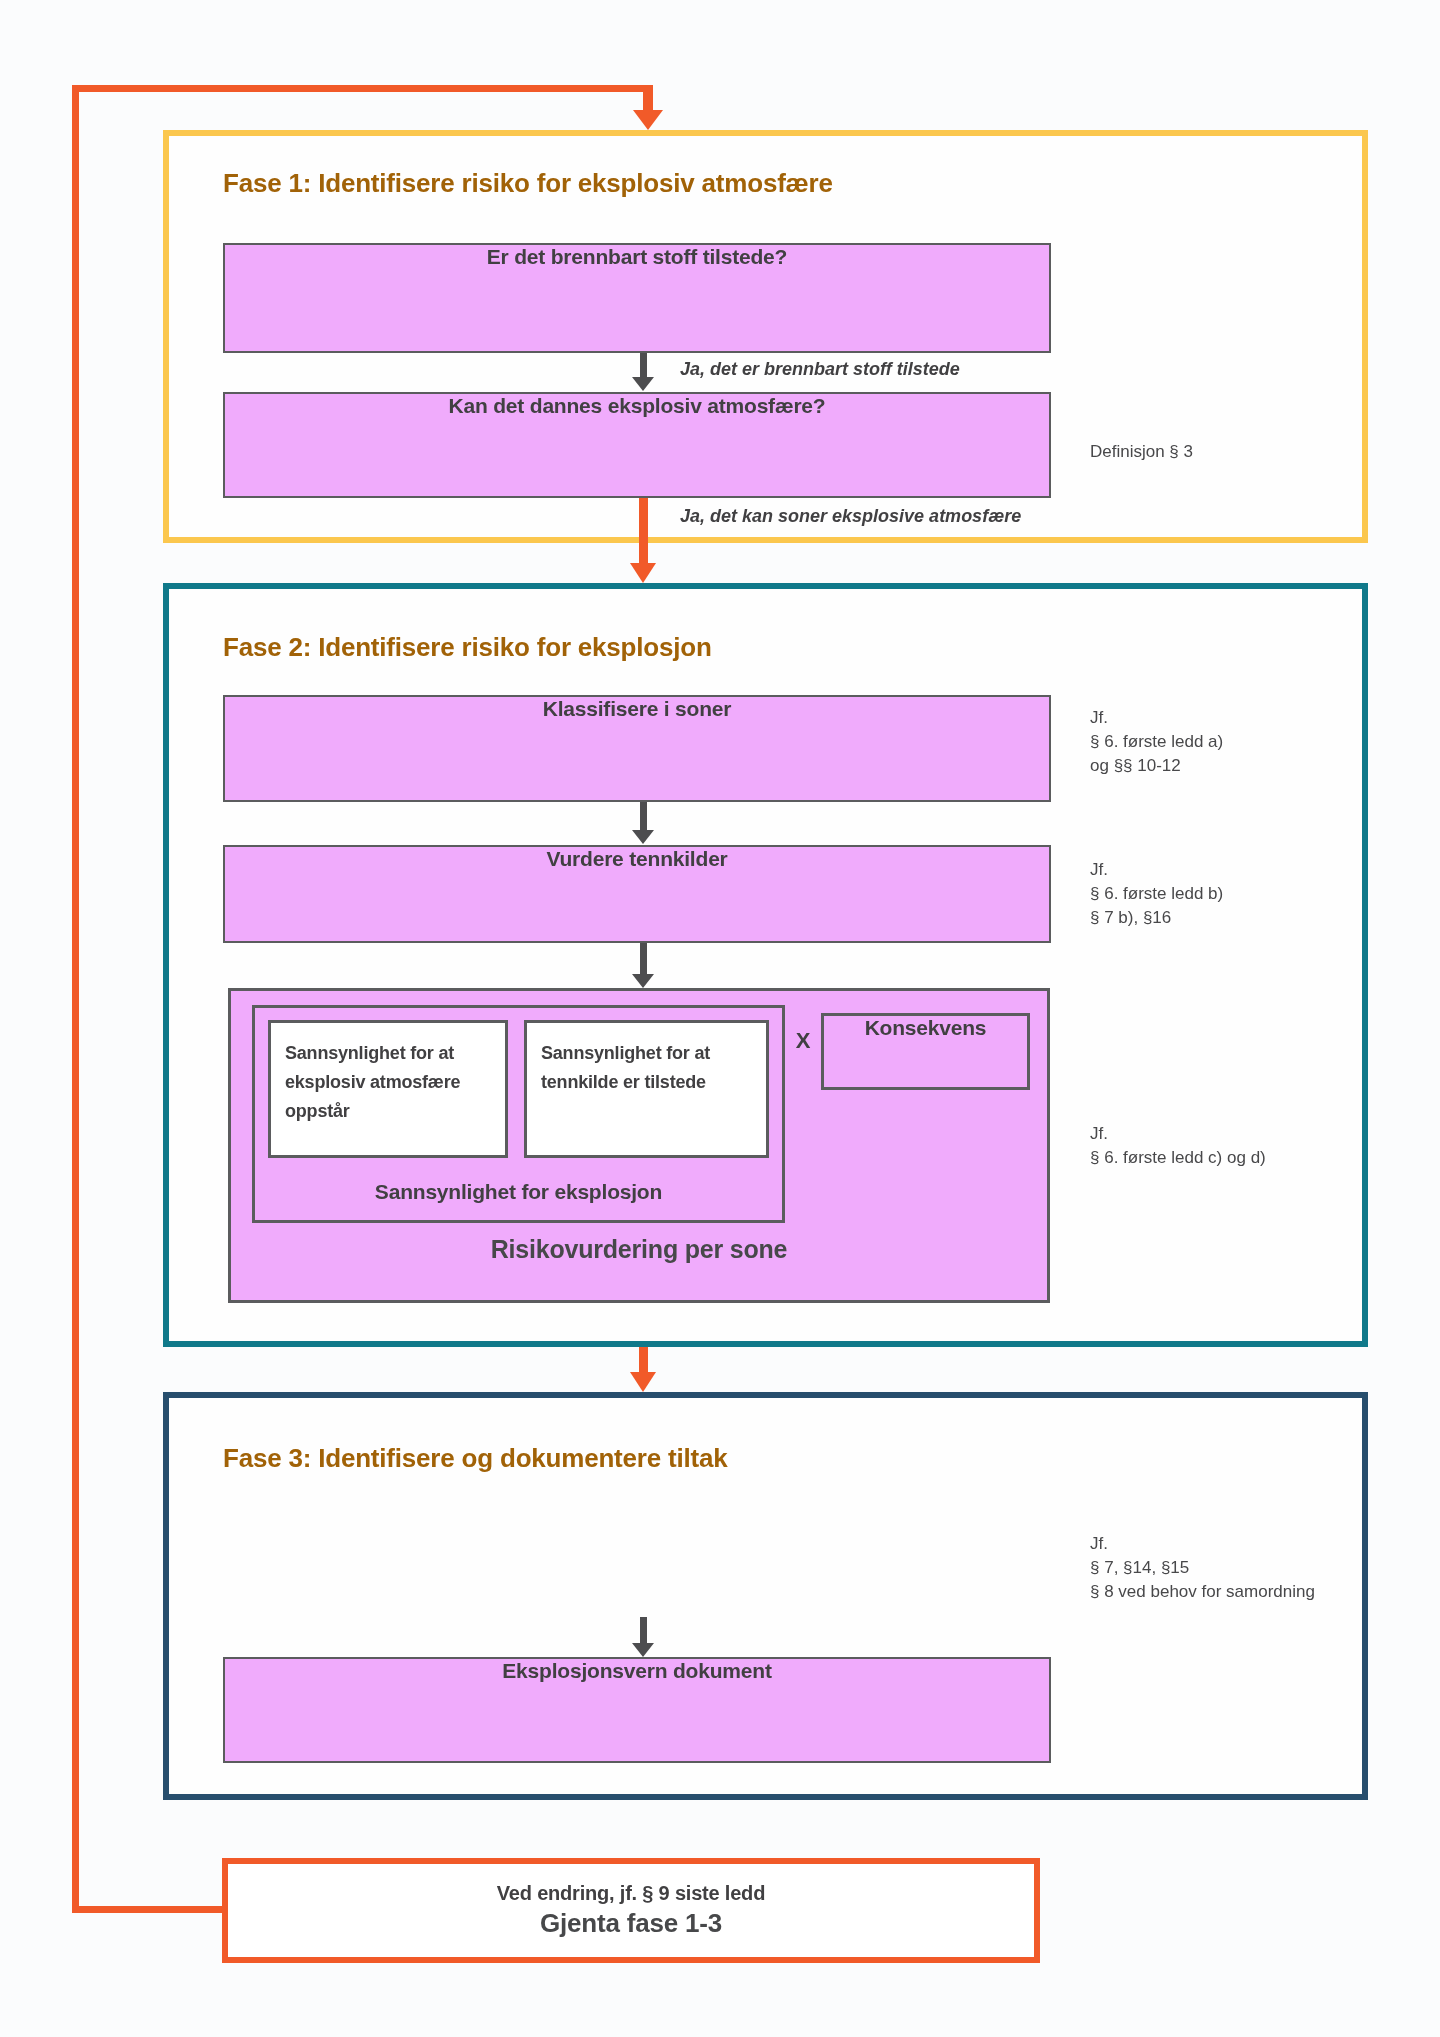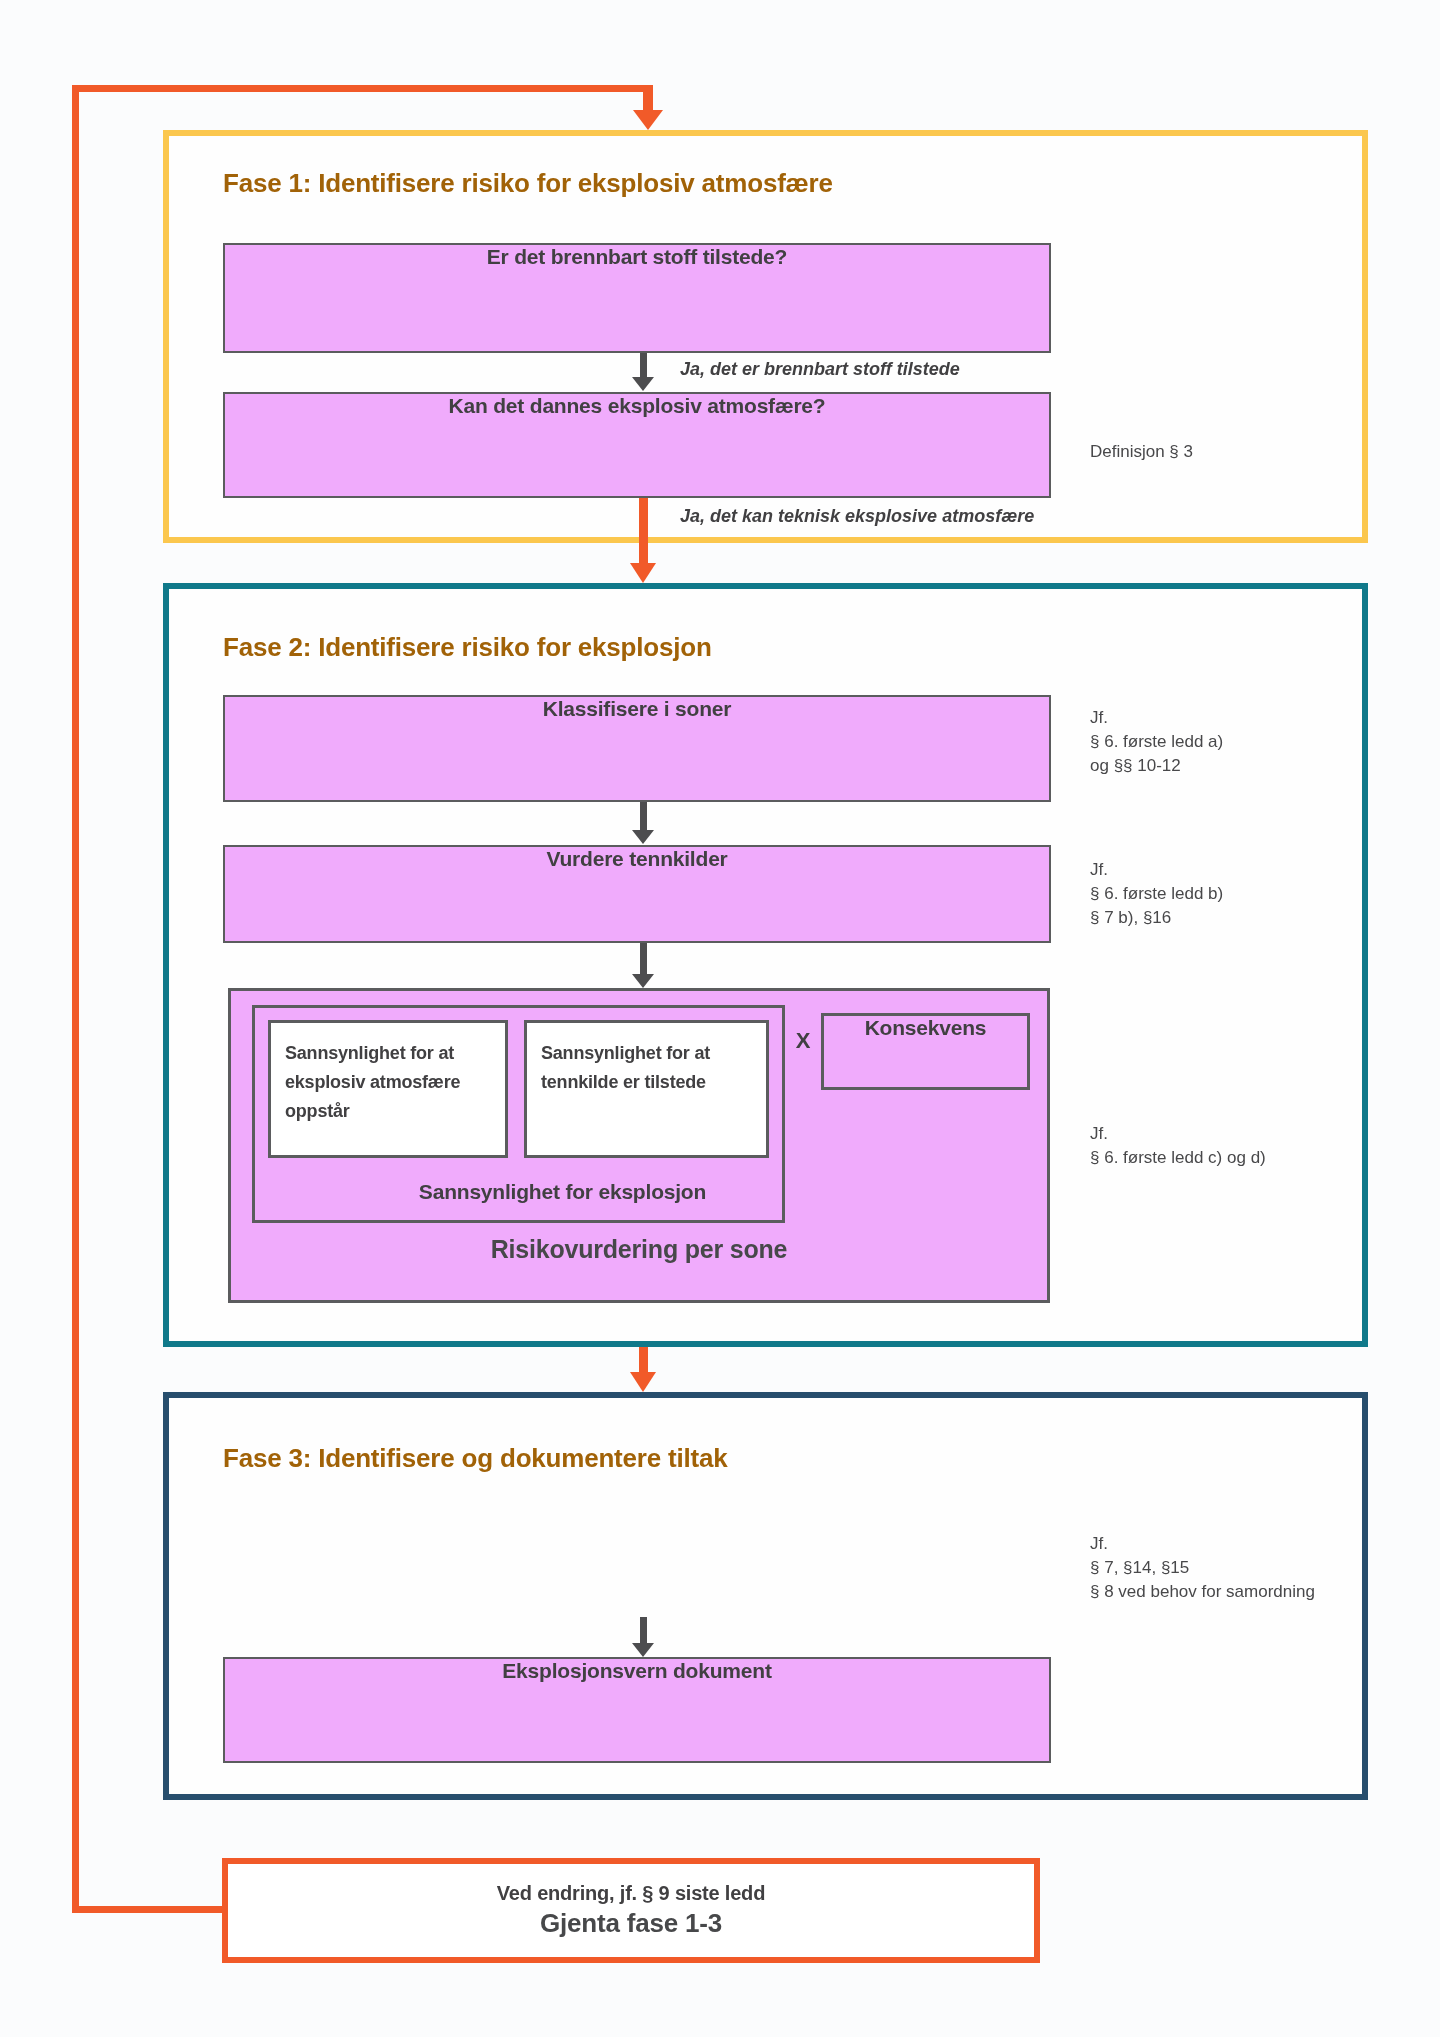--- a/index.html
+++ b/index.html
@@ -82,21 +82,21 @@
     <span>Kan det dannes eksplosiv atmosfære?</span>
   </div>
   <div class="note" style="top:430px;margin-top:10px;">
     <span>Definisjon § 3</span>
   </div>
 
   <div class="arr oarr" style="left:630px;top:498px;width:26px;height:85px;">
     <div class="shaft"></div>
     <div class="head"></div>
   </div>
-  <div class="alabel" style="top:506px;">Ja, det kan teknisk eksplosive atmosfære</div>
+  <div class="alabel" style="top:506px;">Ja, det kan soner eksplosive atmosfære</div>
 
   <div class="pbox teal" style="top:583px;height:764px;"></div>
   <div class="ptitle" style="top:632px;">Fase 2: Identifisere risiko for eksplosjon</div>
 
   <div class="ibox" style="left:223px;top:695px;width:828px;height:107px;">
     <span>Klassifisere i soner</span>
   </div>
   <div class="note" style="top:706px;">
     <span>Jf.</span>
     <span>§ 6. første ledd a)</span>
@@ -123,21 +123,21 @@
   </div>
 
   <div class="ibox thick" style="left:228px;top:988px;width:822px;height:315px;"></div>
   <div class="ibox thick" style="left:252px;top:1005px;width:533px;height:218px;"></div>
   <div class="smallbox" style="left:268px;top:1020px;width:240px;height:138px;">
     <span>Sannsynlighet for at eksplosiv atmosfære oppstår</span>
   </div>
   <div class="smallbox" style="left:524px;top:1020px;width:245px;height:138px;">
     <span>Sannsynlighet for at tennkilde er tilstede</span>
   </div>
-  <div class="floatlabel" style="left:252px;top:1180px;width:533px;font-size:21px;margin-left:44px;">Sannsynlighet for eksplosjon</div>
+  <div class="floatlabel" style="left:252px;top:1180px;width:533px;font-size:21px;">Sannsynlighet for eksplosjon</div>
   <div class="floatlabel" style="left:785px;top:1028px;width:36px;font-size:22px;">X</div>
   <div class="ibox thick" style="left:821px;top:1013px;width:209px;height:77px;">
     <span>Konsekvens</span>
   </div>
   <div class="floatlabel" style="left:228px;top:1235px;width:822px;font-size:25px;color:#47484A;">Risikovurdering per sone</div>
   <div class="note" style="top:1122px;">
     <span>Jf.</span>
     <span>§ 6. første ledd c) og d)</span>
   </div>
 

